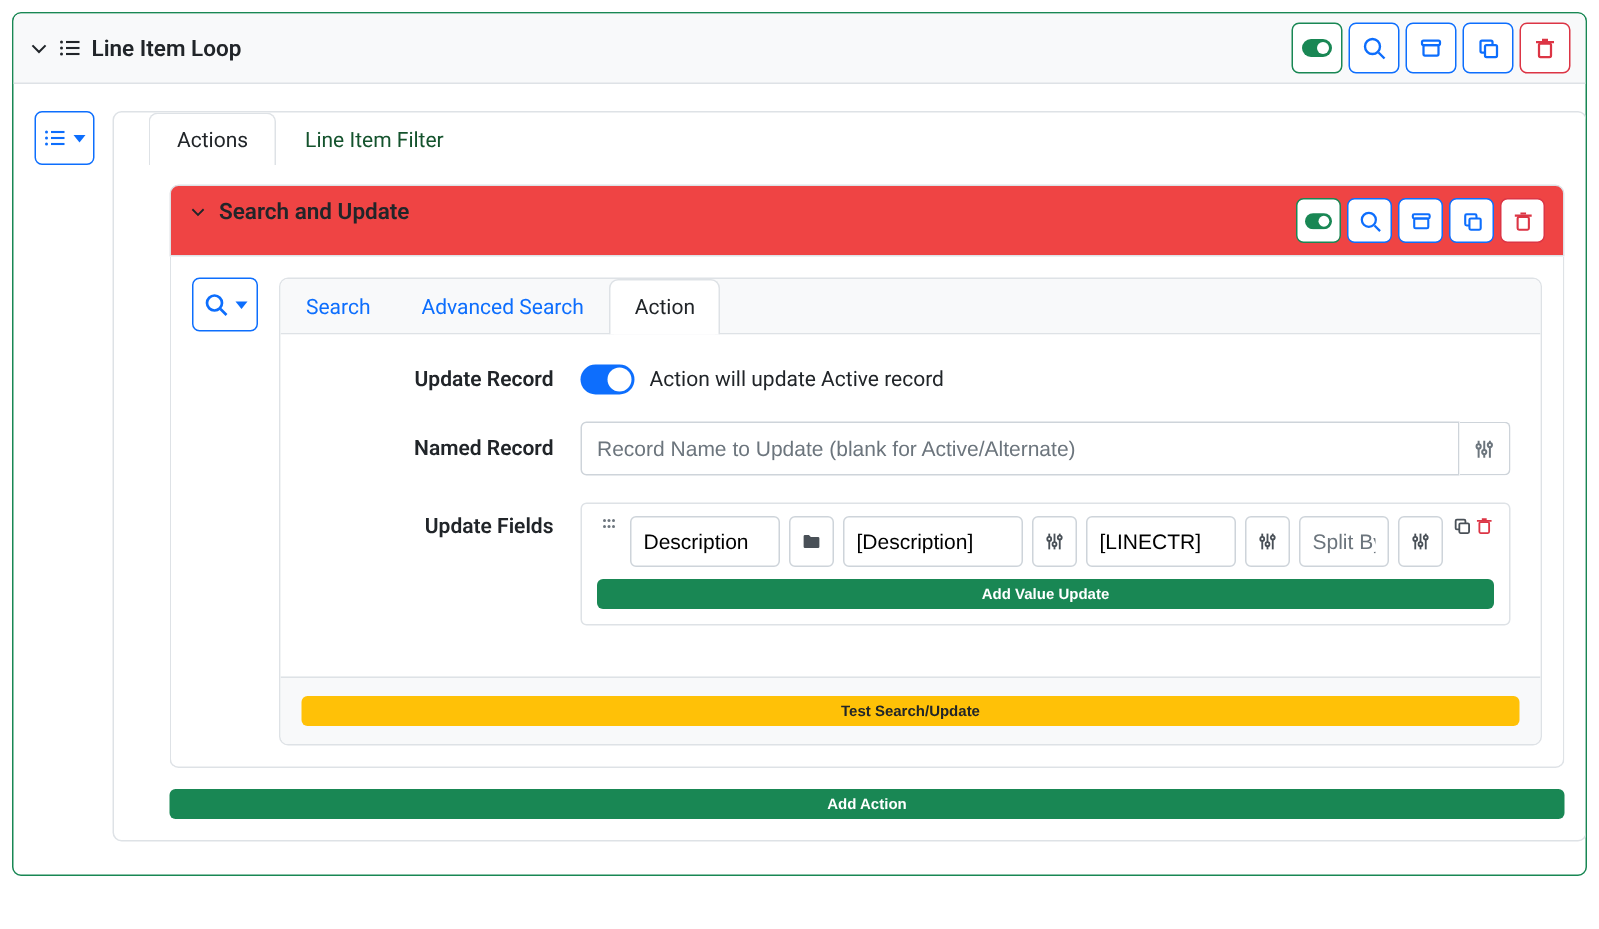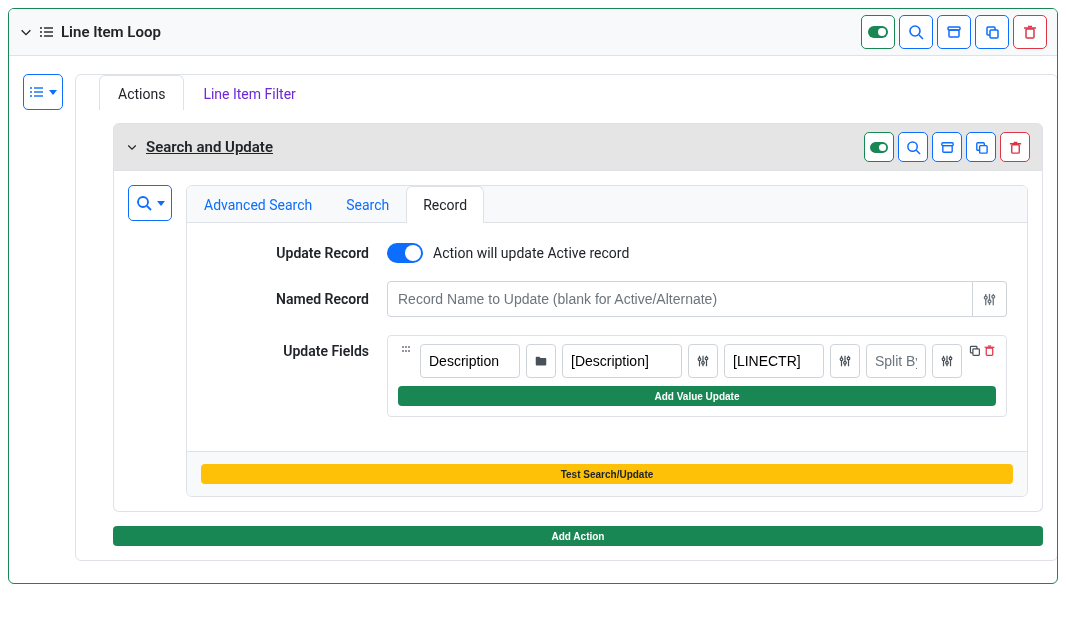--- a/index.html
+++ b/index.html
@@ -82,45 +82,44 @@
     padding-top: 0;
     padding-left: 23px;
   }
   .tab-strip {
     display: flex;
     position: relative;
     margin-top: -1px;
   }
   .tab {
     padding: 10px 18px 8px;
-    color: #6d28d9;
+    color: #14532d;
     cursor: pointer;
     border: 1px solid transparent;
     border-bottom: none;
     background: transparent;
     position: relative;
     top: 1px;
     border-radius: 6px 6px 0 0;
   }
   .tab.active {
     color: #212529;
     border-color: #dee2e6;
     background: #fff;
   }
   .tab-body { padding: 14px; }
 
   .action-header {
     border: 1px solid #dee2e6;
     border-radius: 6px 6px 0 0;
-    background: #e5e5e5;
+    background: #ef4444;
     display: flex;
-    align-items: center;
+    align-items: flex-start;
     justify-content: space-between;
     padding: 8px 12px;
-    text-decoration: underline;
   }
   .action-title { display:flex; align-items:center; gap:8px; font-weight:600; font-size:15px;}
   .chev { width:12px; height:12px; }
 
   .action-body {
     border: 1px solid #dee2e6;
     border-top: none;
     border-radius: 0 0 6px 6px;
     padding: 14px;
   }
@@ -337,23 +336,23 @@
               <div class="search-dd-btn">
                 <svg width="16" height="16" viewBox="0 0 16 16" fill="none" stroke="currentColor" stroke-width="1.8">
                     <circle cx="7" cy="7" r="5"></circle>
                     <line x1="11" y1="11" x2="15" y2="15"></line>
                   </svg>
                 <span class="caret-down"></span>
               </div>
 
               <div class="subhost">
                 <div class="subtabs">
+                  <div class="subtab">Search</div>
                   <div class="subtab">Advanced Search</div>
-                  <div class="subtab">Search</div>
-                  <div class="subtab active">Record</div>
+                  <div class="subtab active">Action</div>
                 </div>
 
                 <div class="subbody">
 
                   <div class="form-row">
                     <div class="form-label">Update Record</div>
                     <div class="form-content">
                       <div class="toggle">
                           <div class="toggle-knob"></div>
                         </div>

